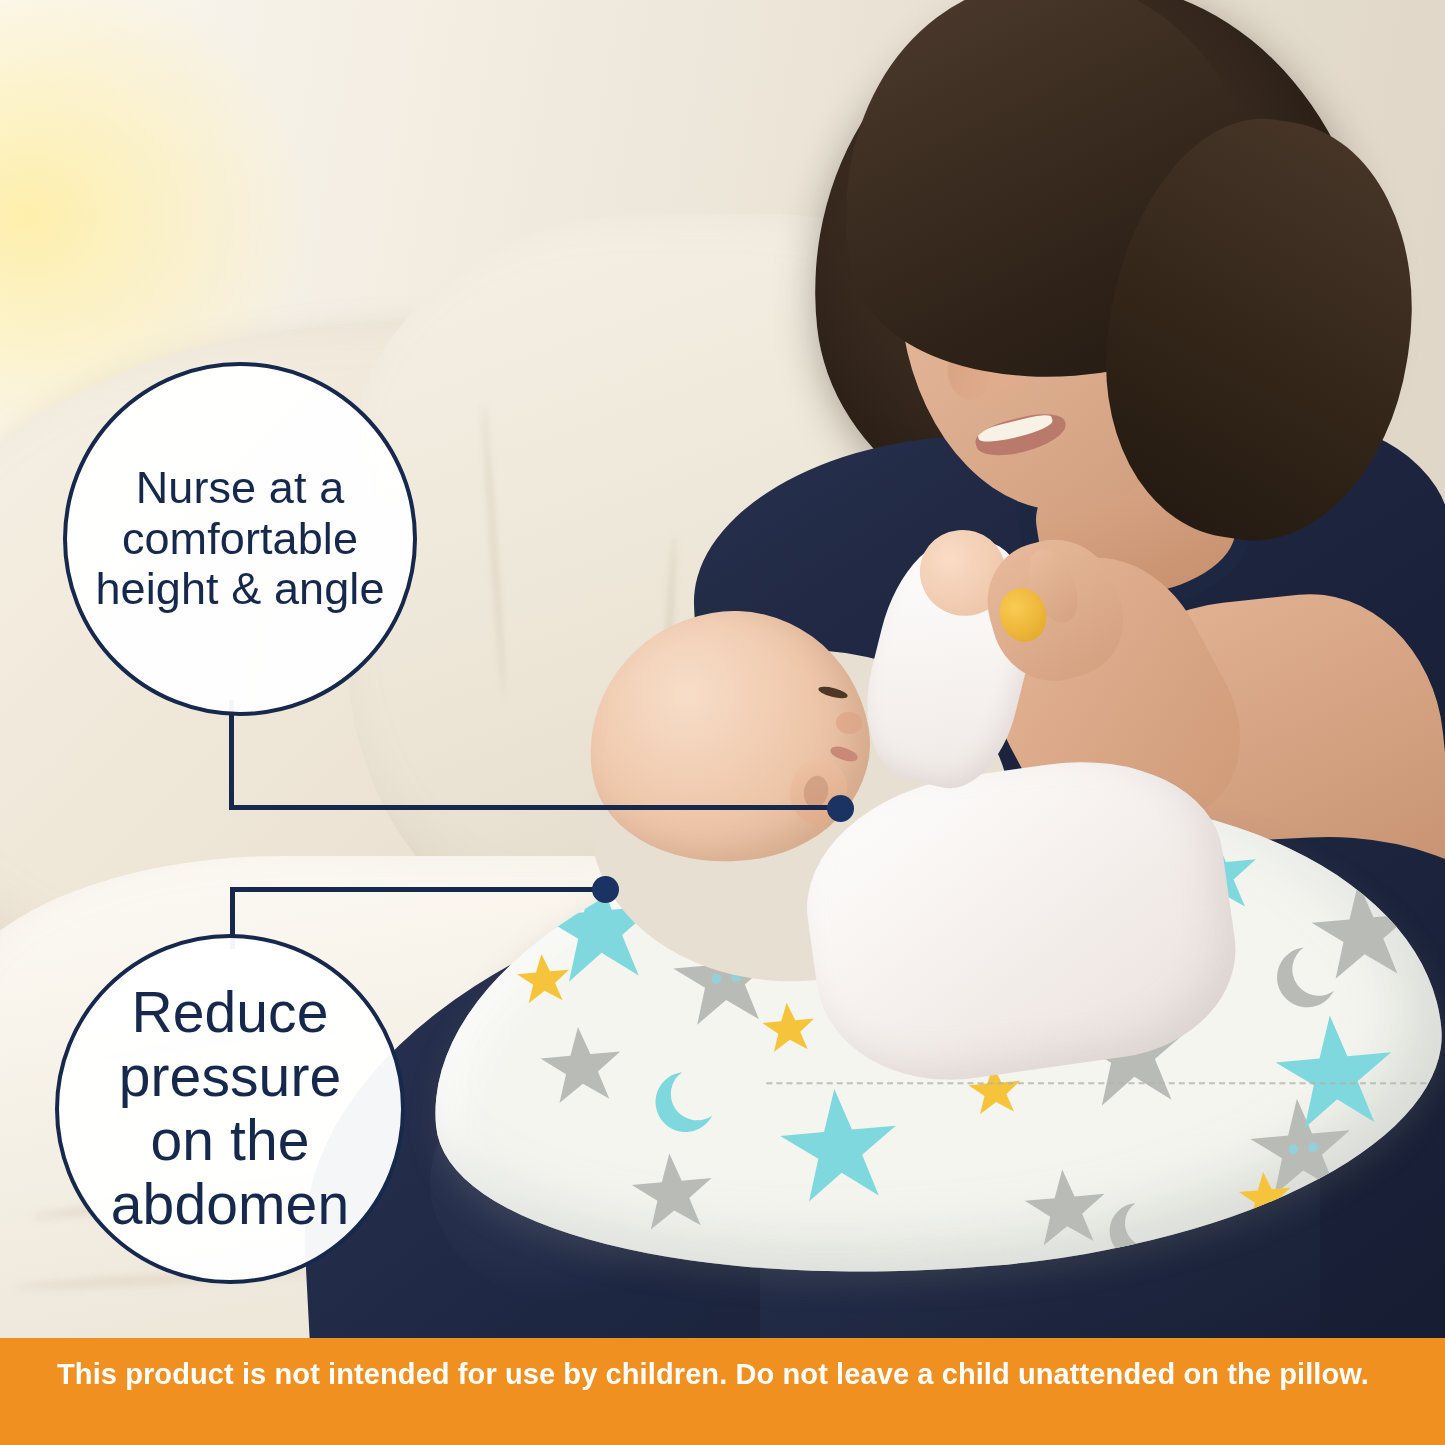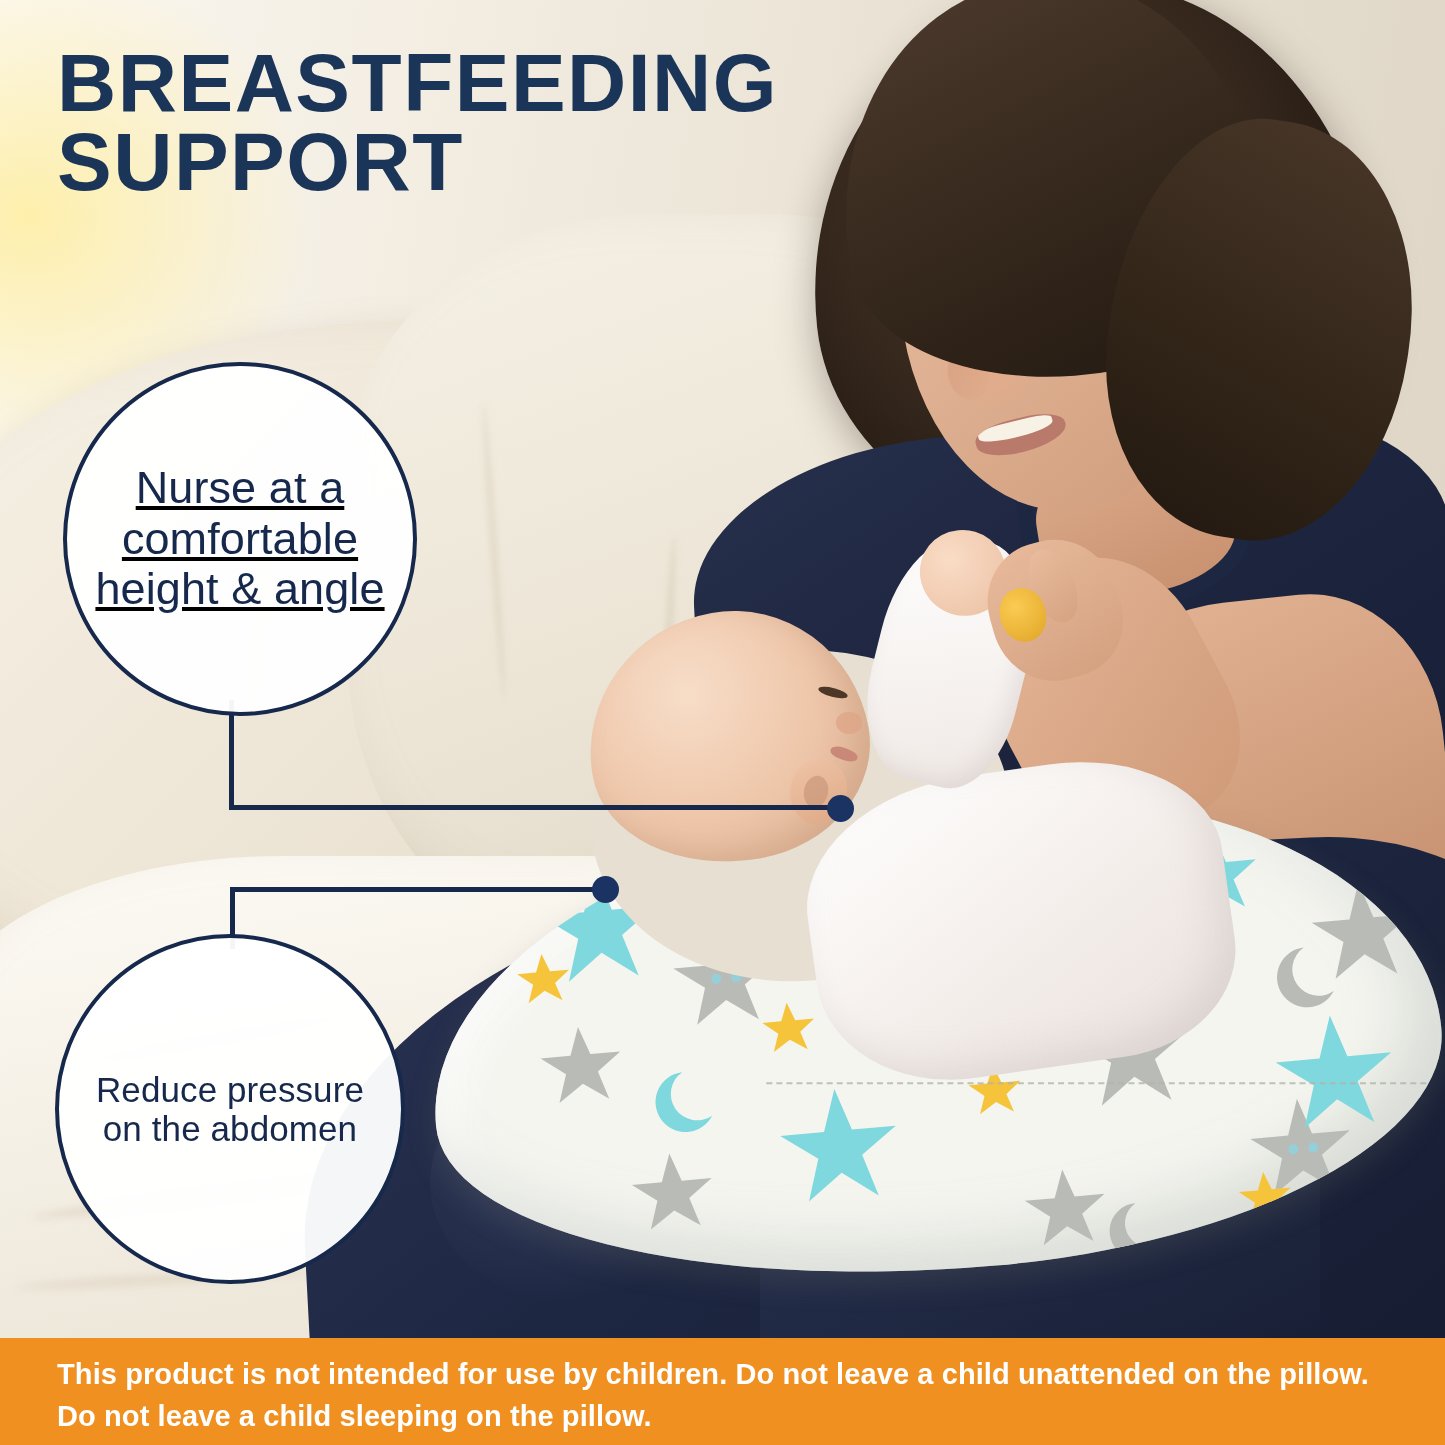--- a/index.html
+++ b/index.html
@@ -172,24 +172,24 @@
      background:#1a3363; }
 
   .bubble { position:absolute; border-radius:50%;
      background:rgba(255,255,255,.955);
      border:4px solid #16294d;
      display:flex; align-items:center; justify-content:center;
      text-align:center; }
   .bubble span { display:block; color:#16294d; line-height:1.12;
      font-weight:400; letter-spacing:.1px; }
 
-  #bubble1 { left:63px; top:362px; width:354px; height:354px;text-decoration:underline; }
+  #bubble1 { left:63px; top:362px; width:354px; height:354px; }
   #bubble1 span { font-size:45px; padding:0 22px; }
   #bubble2 { left:55px; top:934px; width:350px; height:350px; }
-  #bubble2 span { font-size:35px; padding:0 26px; }
+  #bubble2 span { font-size:57px; padding:0 26px; }
 
   
   .title { position:absolute; left:57px; top:44px; width:840px;
      color:#1b3558; font-size:82px; font-weight:700;
      line-height:.96; letter-spacing:1.5px; }
   .title .l2 { display:block; }
 
   
   .banner { position:absolute; left:0; bottom:0; width:100%; height:107px;
      background:#ef9021; color:#ffffff;
@@ -324,23 +324,18 @@
 
     <div class="bubble" id="bubble1">
       <span>Nurse at a comfortable height &amp; angle</span>
     </div>
 
     <div class="bubble" id="bubble2">
       <span>Reduce pressure on the abdomen</span>
     </div>
   </div>
 
-  <div class="title">
-    <span class="l1">BREASTFEEDING</span>
-    <span class="l2">SUPPORT</span>
-  </div>
 
   <div class="banner">
     <p>This product is not intended for use by children. Do not leave a child unattended on the pillow.</p>
-    <p>Do not leave a child sleeping on the pillow.</p>
   </div>
 
 </div>
 
 </body></html>

